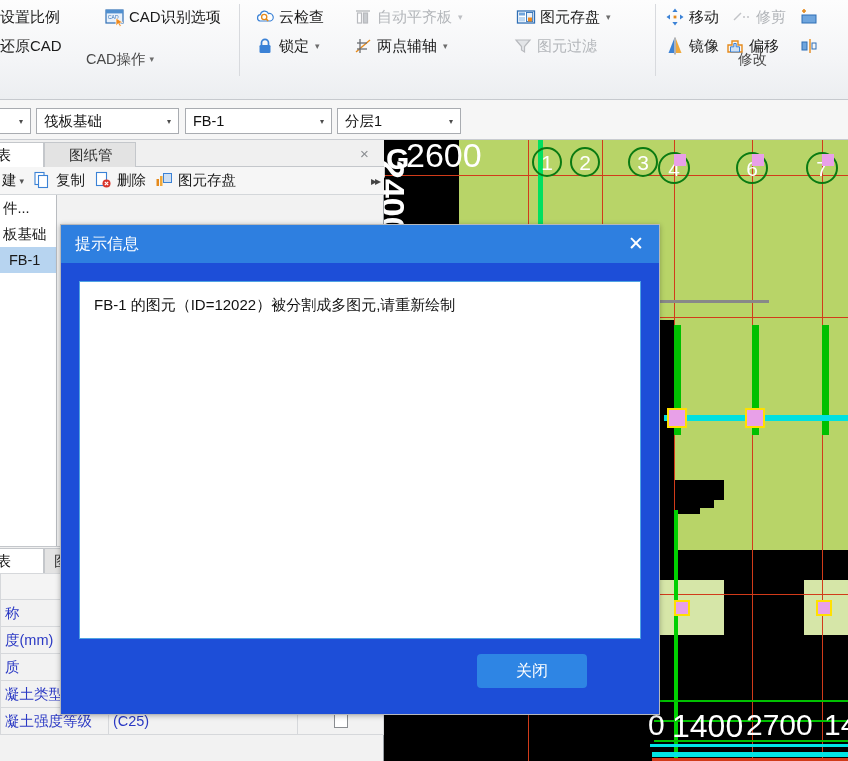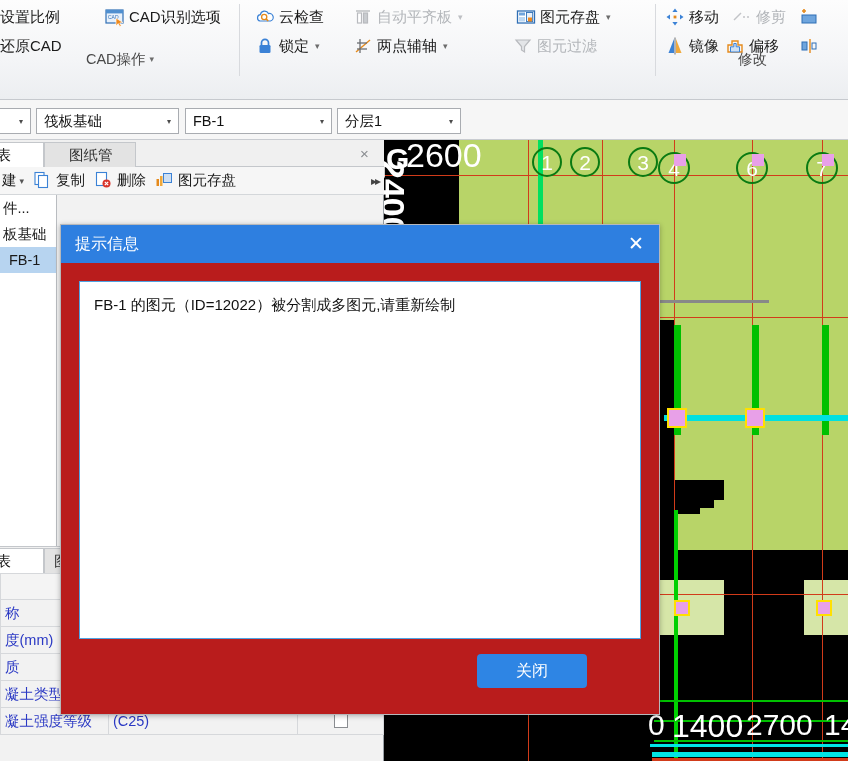--- a/index.html
+++ b/index.html
@@ -131,21 +131,21 @@
   .axis-circle {
     position: absolute; border: 2px solid #0a7a12; border-radius: 50%;
     color: #ffffff; text-align: center; font-size: 21px;
   }
   .hline { position: absolute; height: 1px; }
   .vline { position: absolute; width: 1px; }
 
   
   .dlg {
     position: absolute; left: 60px; top: 224px; width: 600px; height: 491px;
-    background: #b91c1c; border: 1px solid #b6b8bb;
+    background: #1d4ed8; border: 1px solid #b6b8bb;
     box-shadow: 0 1px 5px rgba(0,0,0,.28);
   }
   .dlg-title {
     height: 38px; background: #2e7fe0; color: #ffffff;
     display: flex; align-items: center; font-size: 16px; padding-left: 14px;
   }
   .dlg-x {
     position: absolute; right: 12px; top: 9px; width: 22px; height: 20px;
     color: #ffffff; font-size: 19px; text-align: center; line-height: 19px; cursor: pointer;
   }

